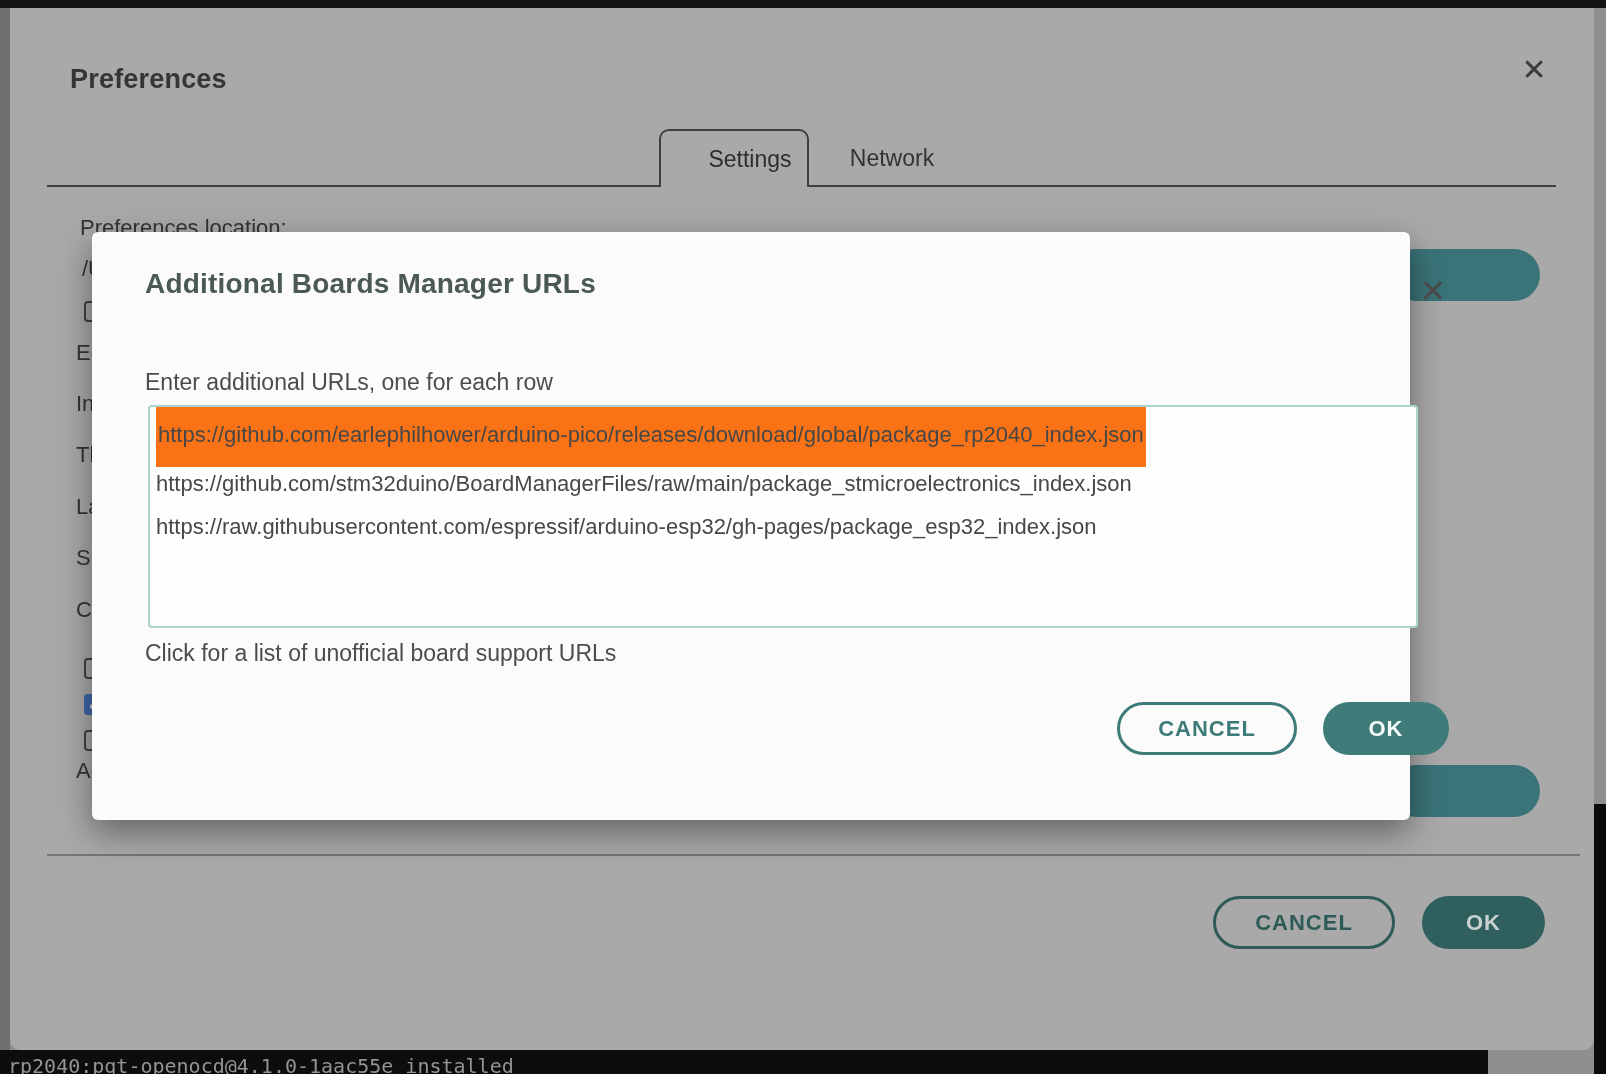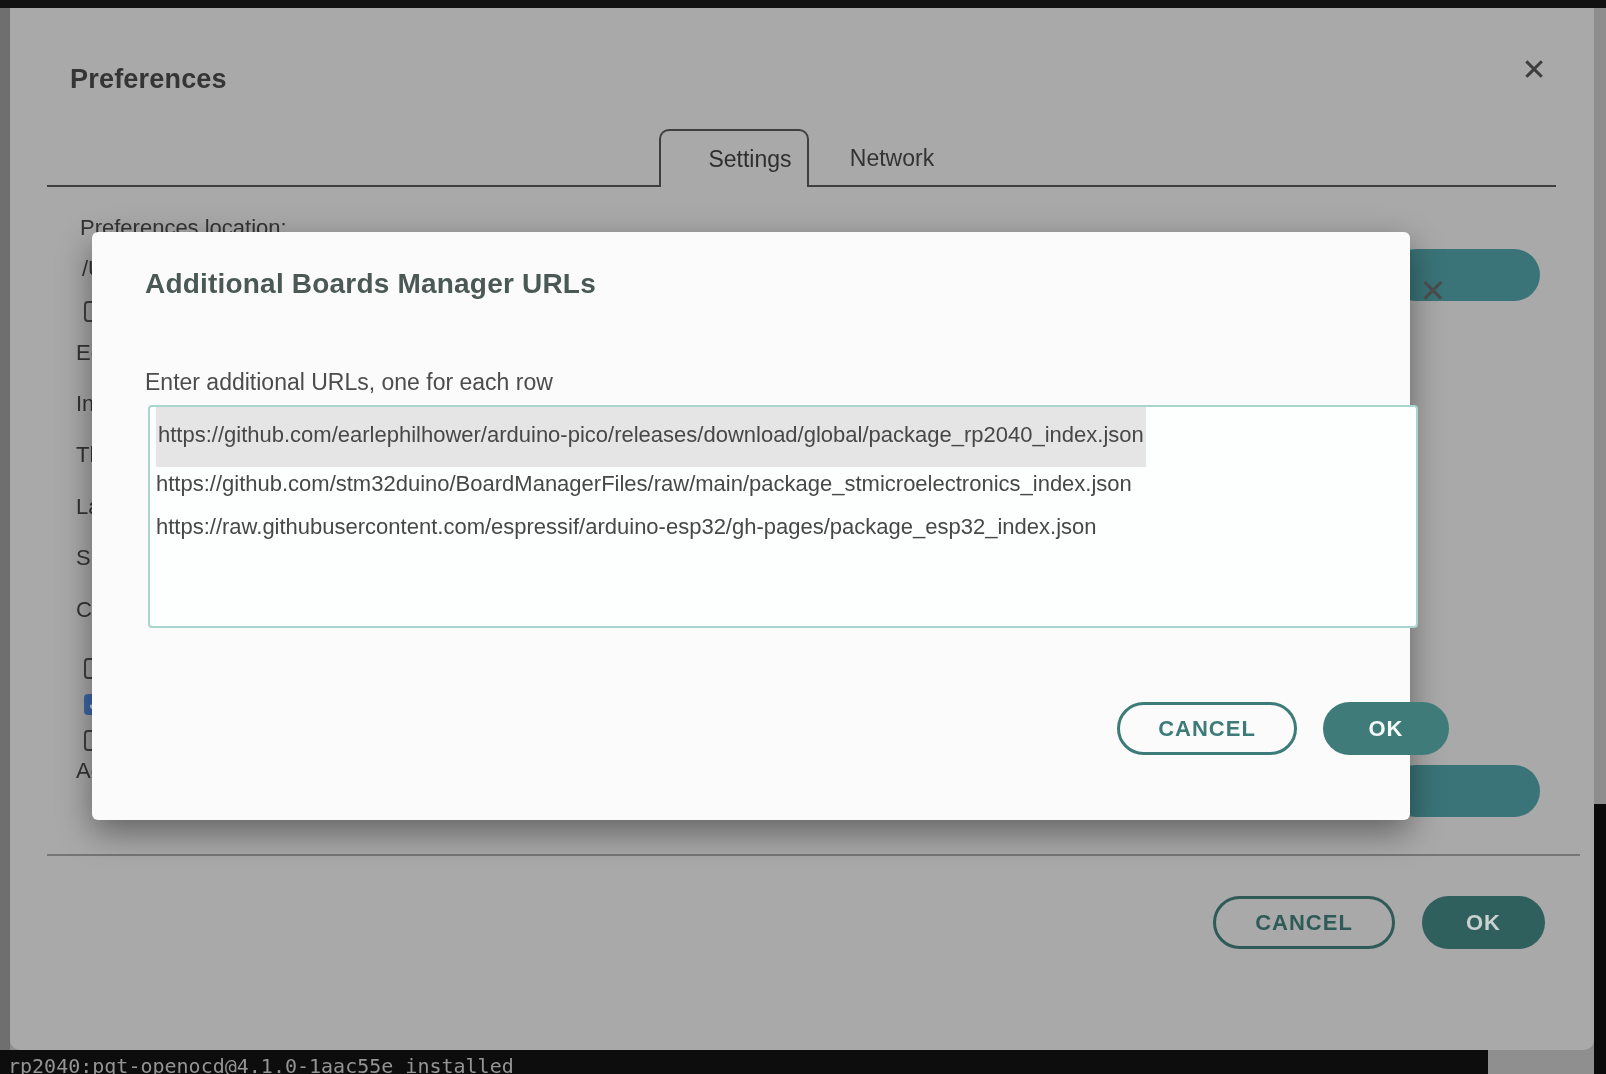--- a/index.html
+++ b/index.html
@@ -39,21 +39,21 @@
   .prefs-ok{left:1412px;top:888px;width:123px;height:53px;background:#2f605d;color:#c9d2d1;}
 
   
   .modal{left:92px;top:232px;width:1318px;height:588px;background:#fbfbfb;border-radius:6px;
          box-shadow:0 12px 34px rgba(0,0,0,.42);z-index:10;}
   .modal-title{left:53px;top:36px;font-size:28px;font-weight:600;color:#4a5955;letter-spacing:.2px;}
   .modal-close{left:1322px;top:40px;width:38px;height:38px;font-size:32px;line-height:38px;text-align:center;color:#4a4a4a;cursor:pointer;}
   .modal-sub{left:53px;top:112px;font-size:23px;color:#4c4c4c;margin-top:25px;}
   .urls-box{left:56px;top:173px;width:1270px;height:223px;border:2px solid #a8d5ce;border-radius:4px;background:#fdfefe;box-sizing:border-box;overflow:hidden;}
   .url-line{position:absolute;left:6px;white-space:nowrap;font-size:22px;color:#474747;line-height:30px;}
-  .url-sel{background:#e5e5e5;padding:20px 2px;}
+  .url-sel{background:#f97316;padding:20px 2px;}
   .modal-link{left:53px;top:408px;font-size:23px;color:#4c4c4c;cursor:pointer;}
   .modal-cancel{left:1025px;top:470px;width:180px;height:53px;border:3px solid #3d7b78;color:#3d7b78;background:#fbfbfb;}
   .modal-ok{left:1231px;top:470px;width:126px;height:53px;background:#3f7c79;color:#f3faf9;}
 </style>
 </head>
 <body>
 
 <div class="abs top-strip"></div>
 <div class="abs left-strip"></div>
 <div class="abs right-strip-top"></div>
@@ -97,16 +97,17 @@
   <div class="abs modal-title">Additional Boards Manager URLs</div>
   <div class="abs modal-close">✕</div>
   <div class="abs modal-sub">Enter additional URLs, one for each row</div>
 
   <div class="abs urls-box">
     <div class="url-line" style="top:13px;"><span class="url-sel">https://github.com/earlephilhower/arduino-pico/releases/download/global/package_rp2040_index.json</span></div>
     <div class="url-line" style="top:62px;">https://github.com/stm32duino/BoardManagerFiles/raw/main/package_stmicroelectronics_index.json</div>
     <div class="url-line" style="top:105px;">https://raw.githubusercontent.com/espressif/arduino-esp32/gh-pages/package_esp32_index.json</div>
   </div>
 
+  <div class="abs modal-link">Click for a list of unofficial board support URLs</div>
 
   <div class="abs btn modal-cancel">CANCEL</div>
   <div class="abs btn modal-ok">OK</div>
 </div>
 
 </body></html>

